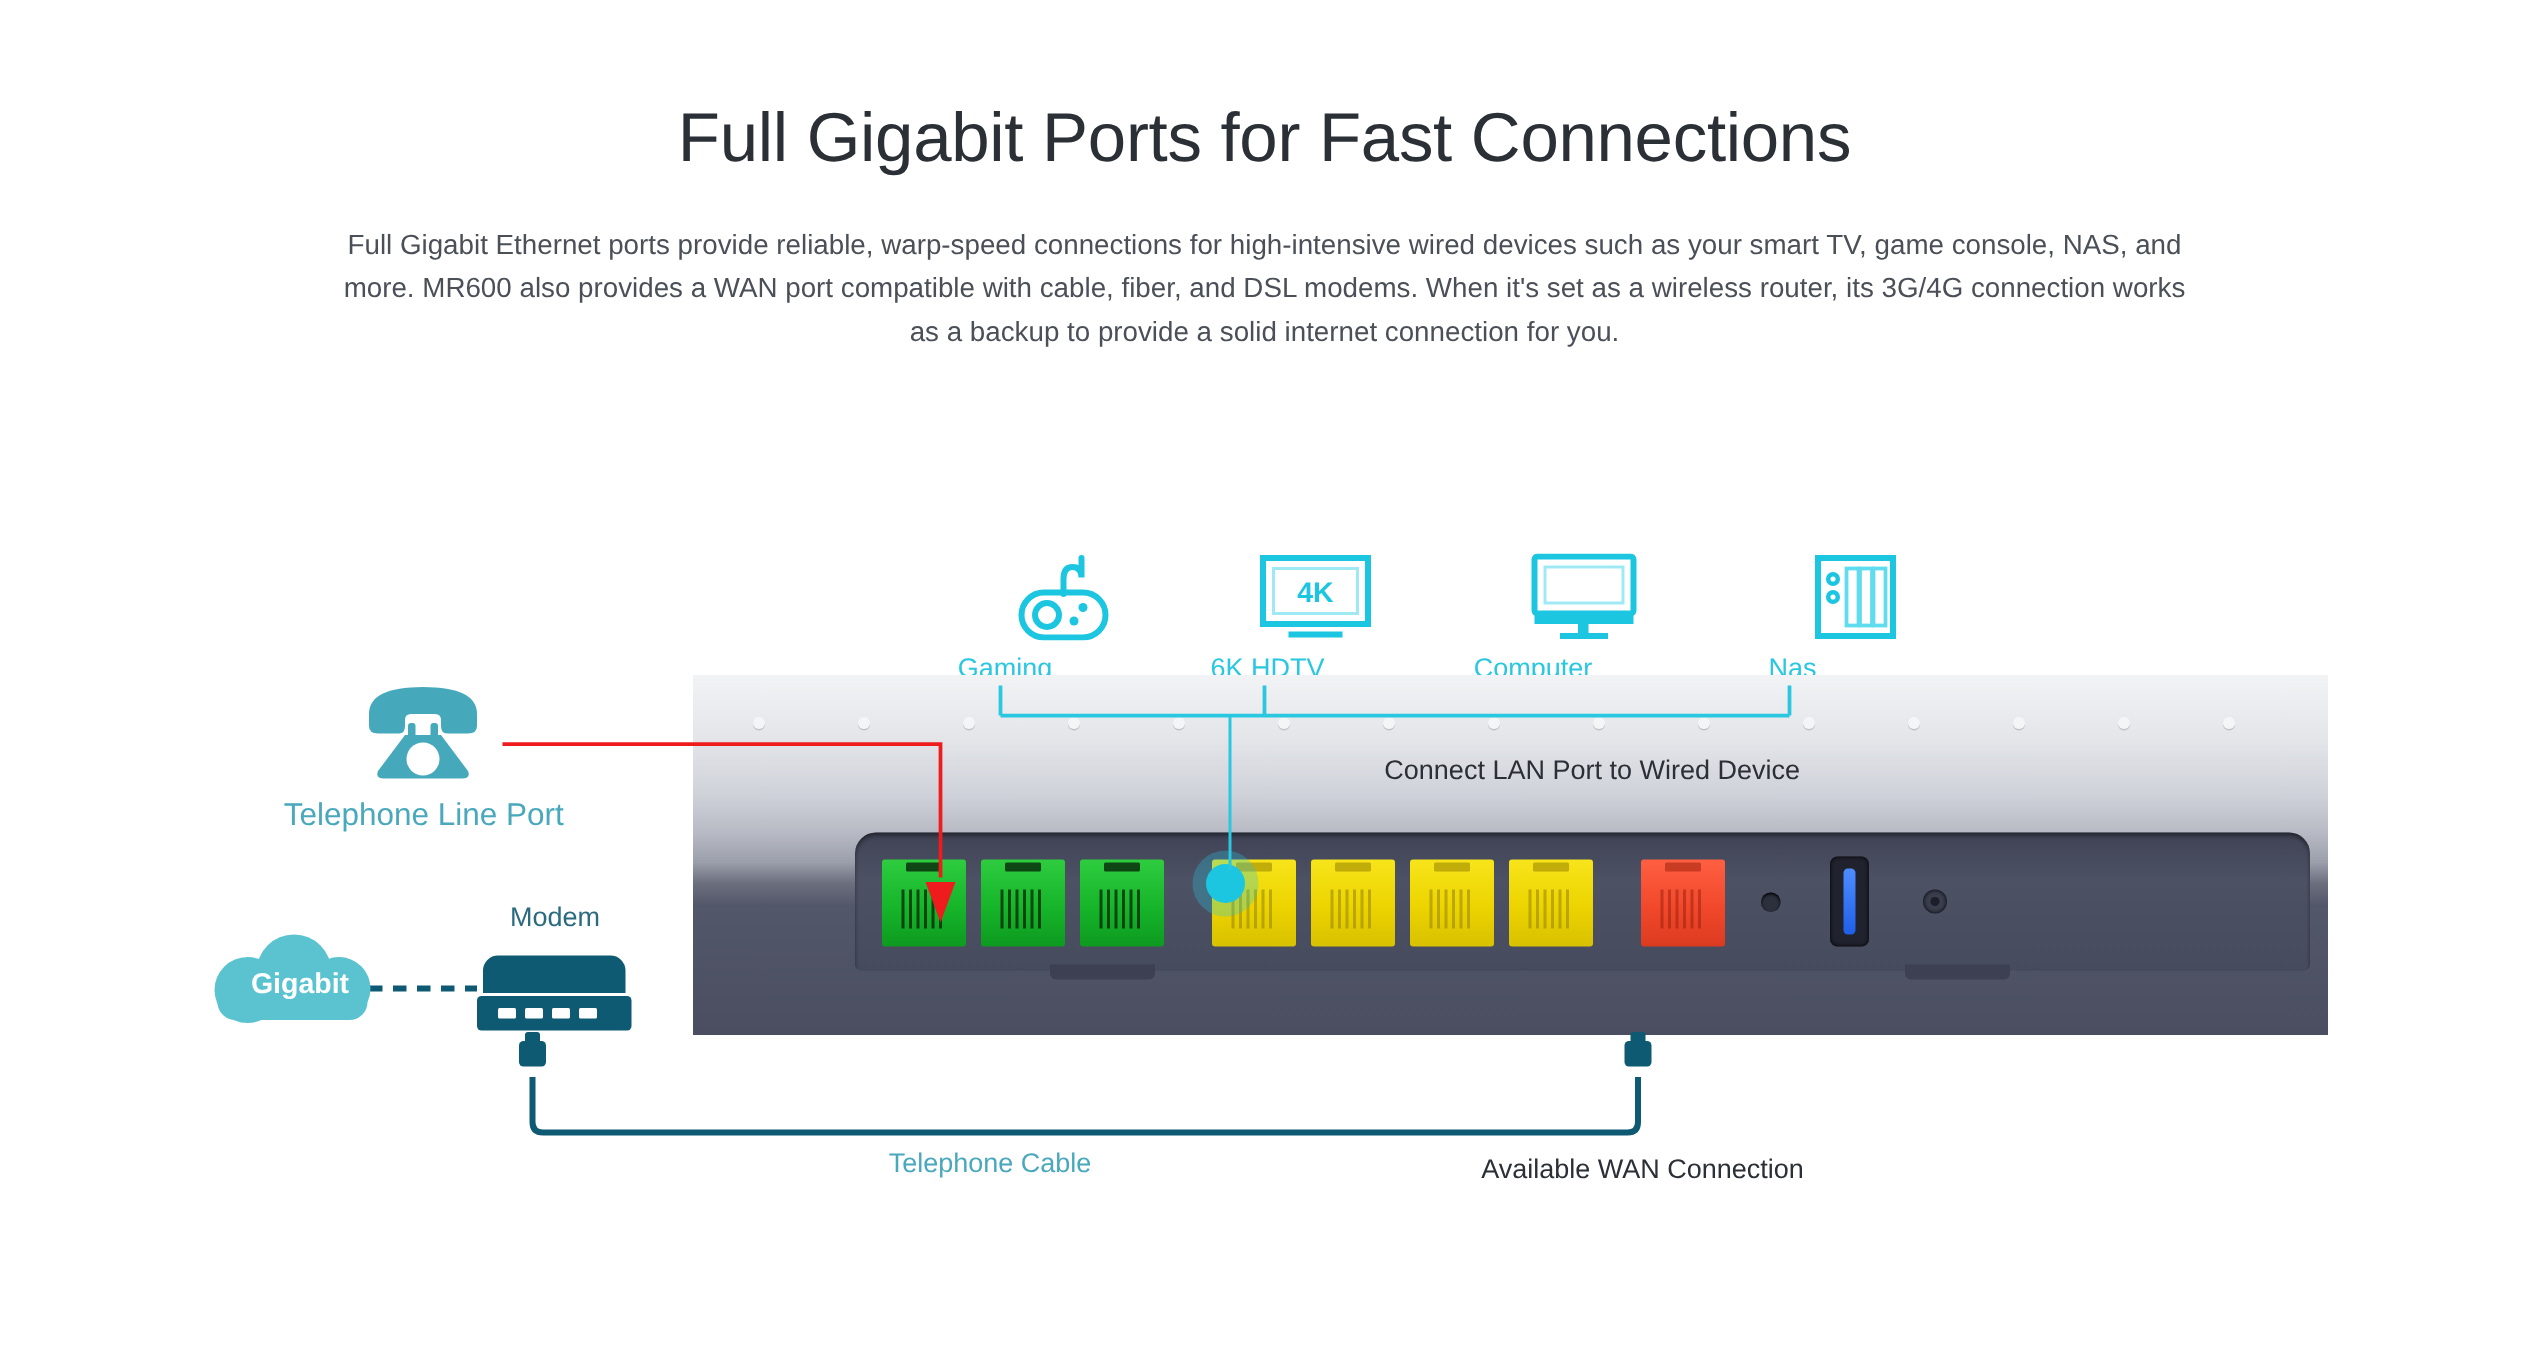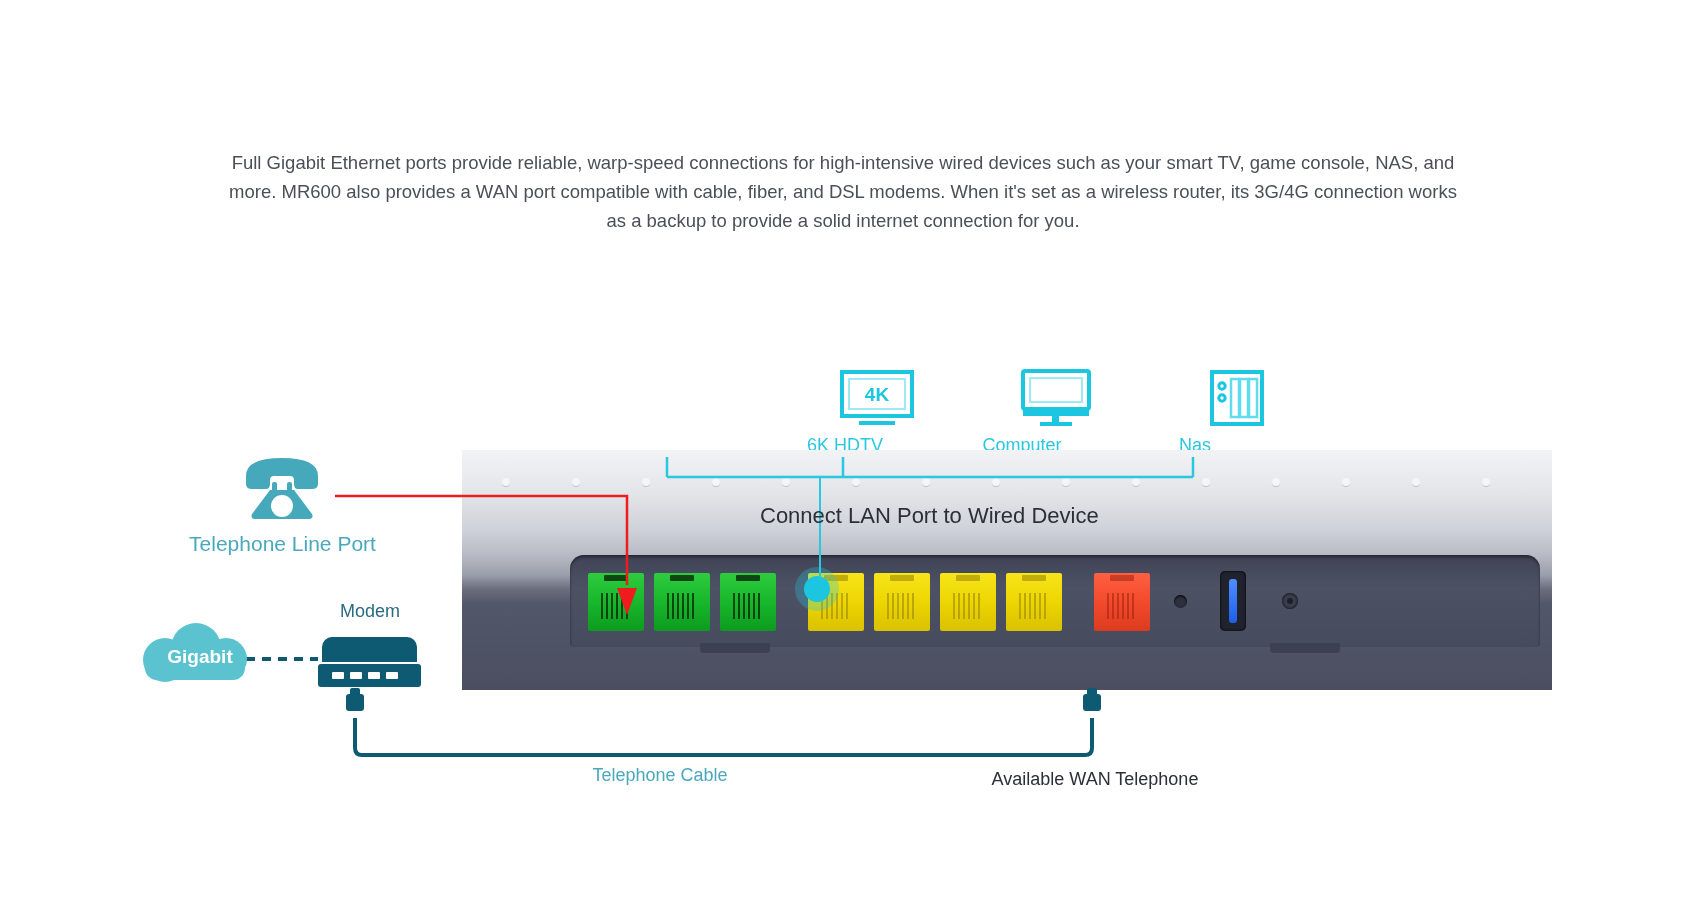--- a/index.html
+++ b/index.html
@@ -86,22 +86,22 @@
     position: absolute; left: 795px; top: 567px; width: 44px; height: 44px;
     border-radius: 50%; background: rgba(41,199,224,0.30);
     display:flex; align-items:center; justify-content:center;
   }
   .cyan-dot i { width: 26px; height: 26px; border-radius: 50%; background: #1cc6e0; display:block;}
 
   
   .svgLayer { position: absolute; left: 0; top: 0; width: 1686px; height: 903px; pointer-events: none; }
 
   .lan-note {
-    position: absolute; left: 760px; top: 503px; width: 440px; text-align:left;
-    font-size: 22px; color: #2b2f36;
+    position: absolute; left: 760px; top: 503px; width: 440px; text-align:right;
+    font-size: 18px; color: #2b2f36;
   }
   .eth-label {
     position: absolute; left: 540px; top: 765px; width: 240px; text-align:center;
     font-size: 18px; color: #4aa8bd;
   }
   .wan-label {
     position: absolute; left: 930px; top: 769px; width: 330px; text-align:center;
     font-size: 18px; color: #2b2f36;
   }
   .modem-label {
@@ -116,24 +116,37 @@
   .modem { position: absolute; left: 318px; top: 637px; width: 103px; height: 50px; }
   .modem .top { position:absolute; left:4px; top:0; width:95px; height:25px; background:#0d5a72; border-radius:10px 10px 0 0;}
   .modem .bot { position:absolute; left:0; top:27px; width:103px; height:23px; background:#0d5a72; border-radius:3px;}
   .modem .led { position:absolute; top:35px; width:12px; height:7px; background:#ffffff; border-radius:1px;}
 </style>
 </head>
 <body>
 
 <div class="page">
 
+  <div class="title">Full Gigabit Ports for Fast Connections</div>
   <div class="subtitle">Full Gigabit Ethernet ports provide reliable, warp-speed connections for high-intensive wired devices such as your smart TV, game console, NAS, and more. MR600 also provides a WAN port compatible with cable, fiber, and DSL modems. When it's set as a wireless router, its 3G/4G connection works as a backup to provide a solid internet connection for you.</div>
 
   <div class="devrow">
 
+    <div class="dev" id="dev-gaming">
+      <div class="ic">
+        <svg width="62" height="58" viewBox="0 0 62 58">
+          <rect x="3" y="26" width="56" height="30" rx="15" fill="none" stroke="#1cc6e0" stroke-width="4"></rect>
+          <circle cx="20" cy="41" r="8" fill="none" stroke="#1cc6e0" stroke-width="4"></circle>
+          <circle cx="44" cy="36" r="3" fill="#1cc6e0"></circle>
+          <circle cx="38" cy="45" r="3" fill="#1cc6e0"></circle>
+          <path d="M31 27 L31 17 Q31 9 37 9 Q43 9 43 16 L43 3" fill="none" stroke="#1cc6e0" stroke-width="4" stroke-linecap="round"></path>
+        </svg>
+      </div>
+      <div class="lb">Gaming</div>
+    </div>
 
     <div class="dev" id="dev-hdtv">
       <div class="ic">
         <svg width="76" height="58" viewBox="0 0 76 58">
           <rect x="3" y="3" width="70" height="44" fill="none" stroke="#1cc6e0" stroke-width="4"></rect>
           <rect x="10" y="10" width="56" height="30" fill="none" stroke="#9fe9f5" stroke-width="2"></rect>
           <rect x="20" y="52" width="36" height="4" fill="#1cc6e0"></rect>
           <text x="38" y="32" font-family="Liberation Sans, sans-serif" font-size="19" font-weight="bold" fill="#1cc6e0" text-anchor="middle">4K</text>
         </svg>
       </div>
@@ -348,15 +361,15 @@
     <div class="top"></div>
     <div class="bot"></div>
     <span class="led" style="left:14px"></span>
     <span class="led" style="left:32px"></span>
     <span class="led" style="left:50px"></span>
     <span class="led" style="left:68px"></span>
   </div>
 
   <div class="lan-note">Connect LAN Port to Wired Device</div>
   <div class="eth-label">Telephone Cable</div>
-  <div class="wan-label">Available WAN Telephone</div>
+  <div class="wan-label">Available WAN Connection</div>
 
 </div>
 
 </body></html>

